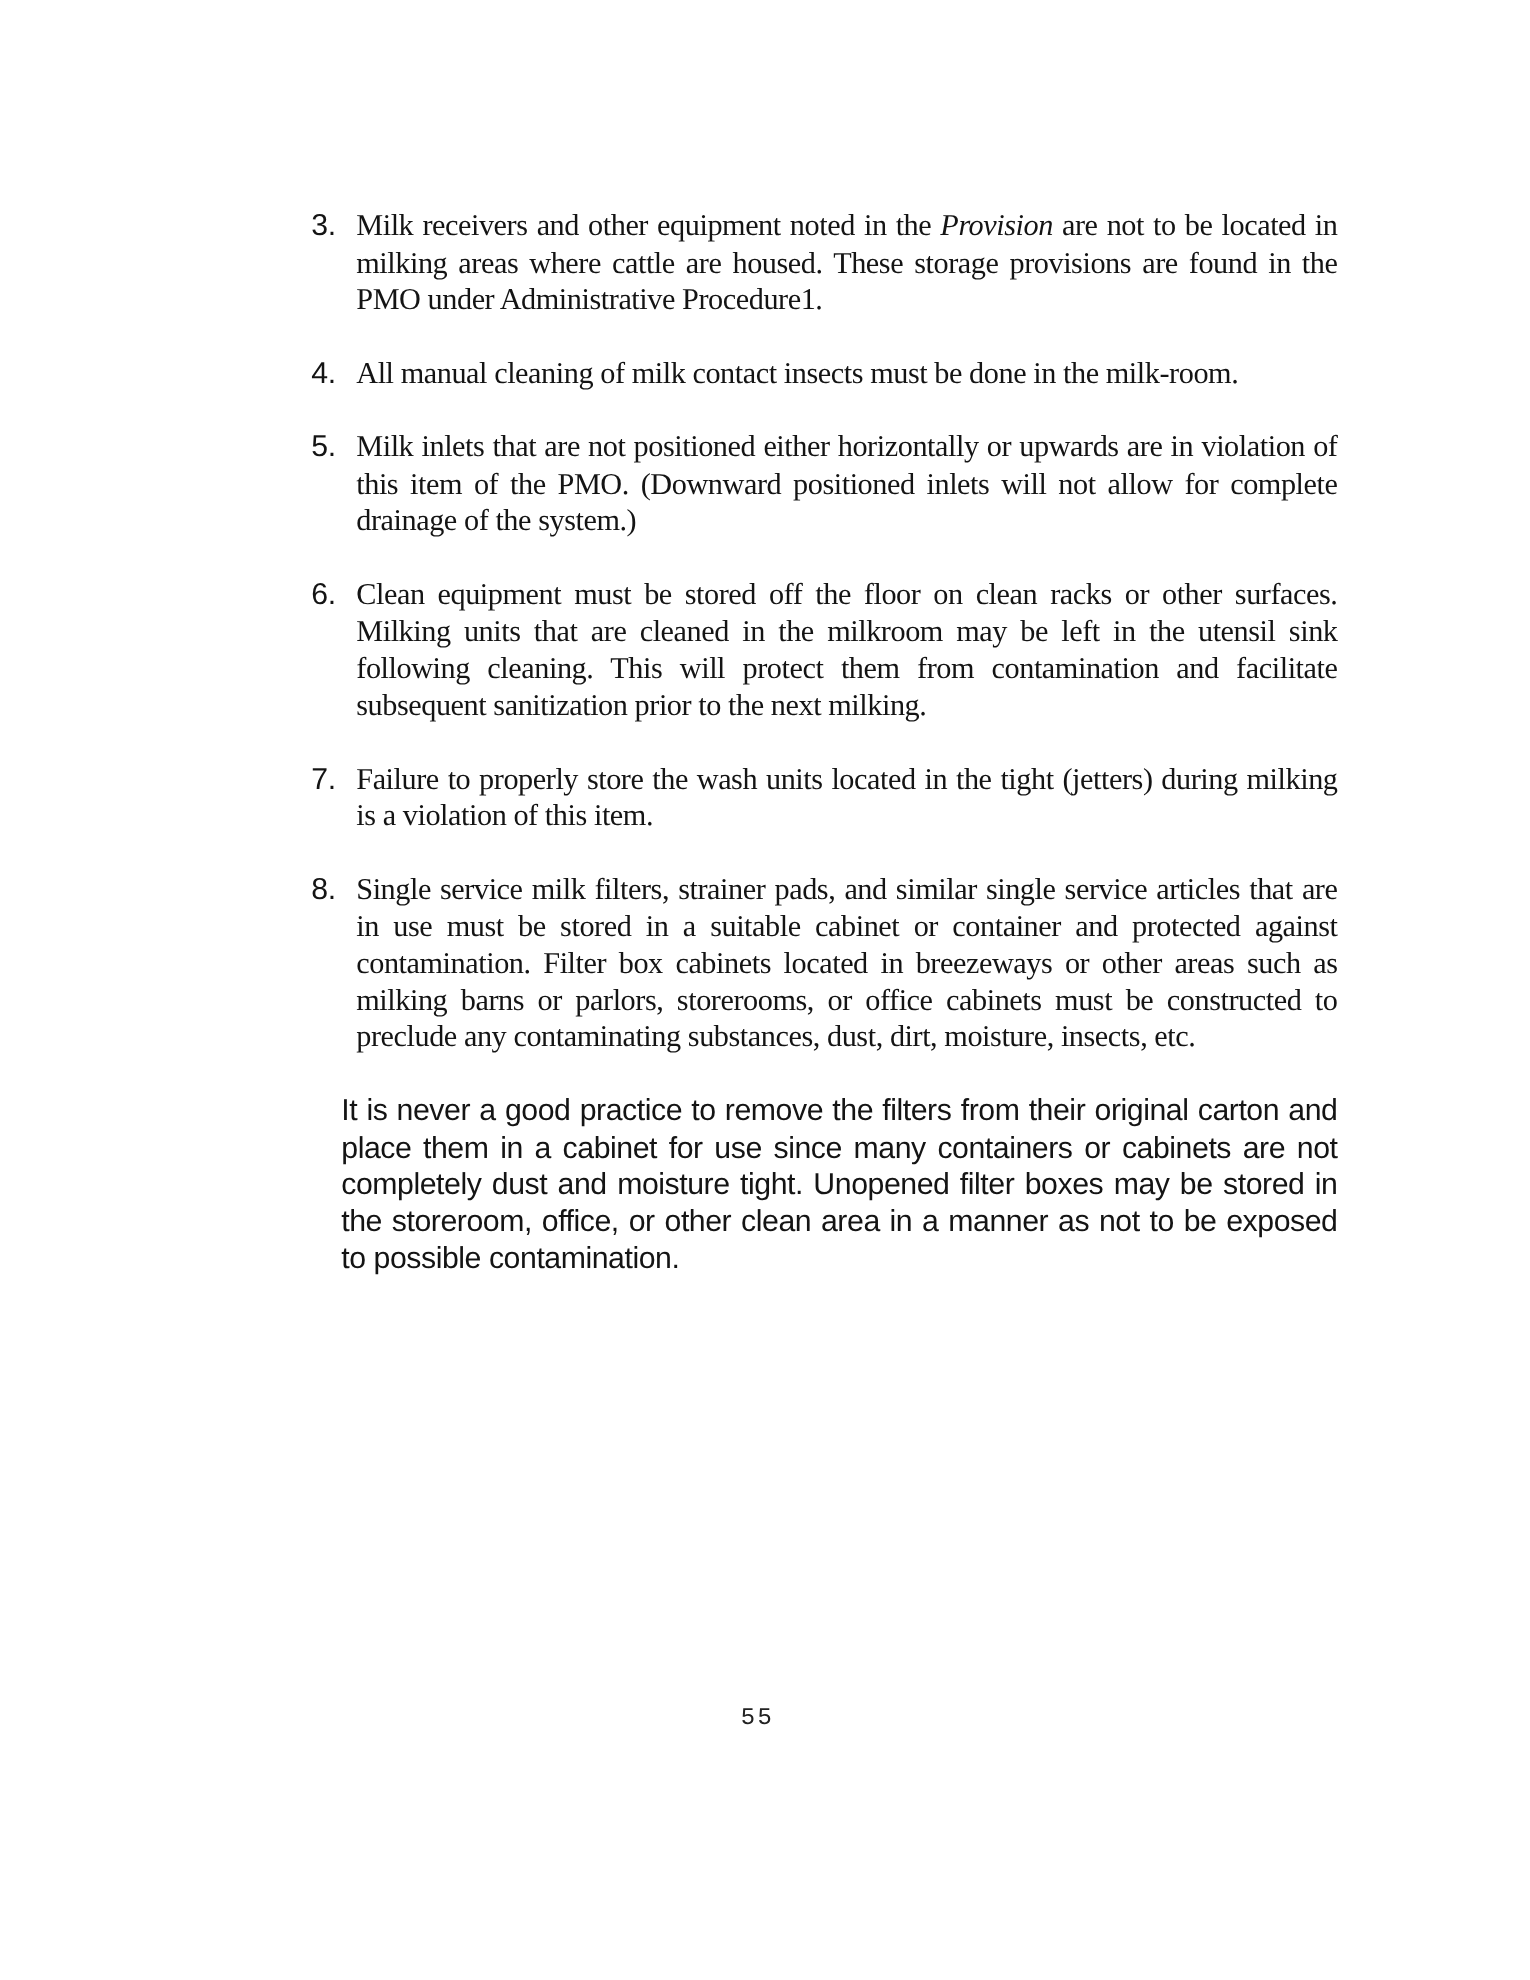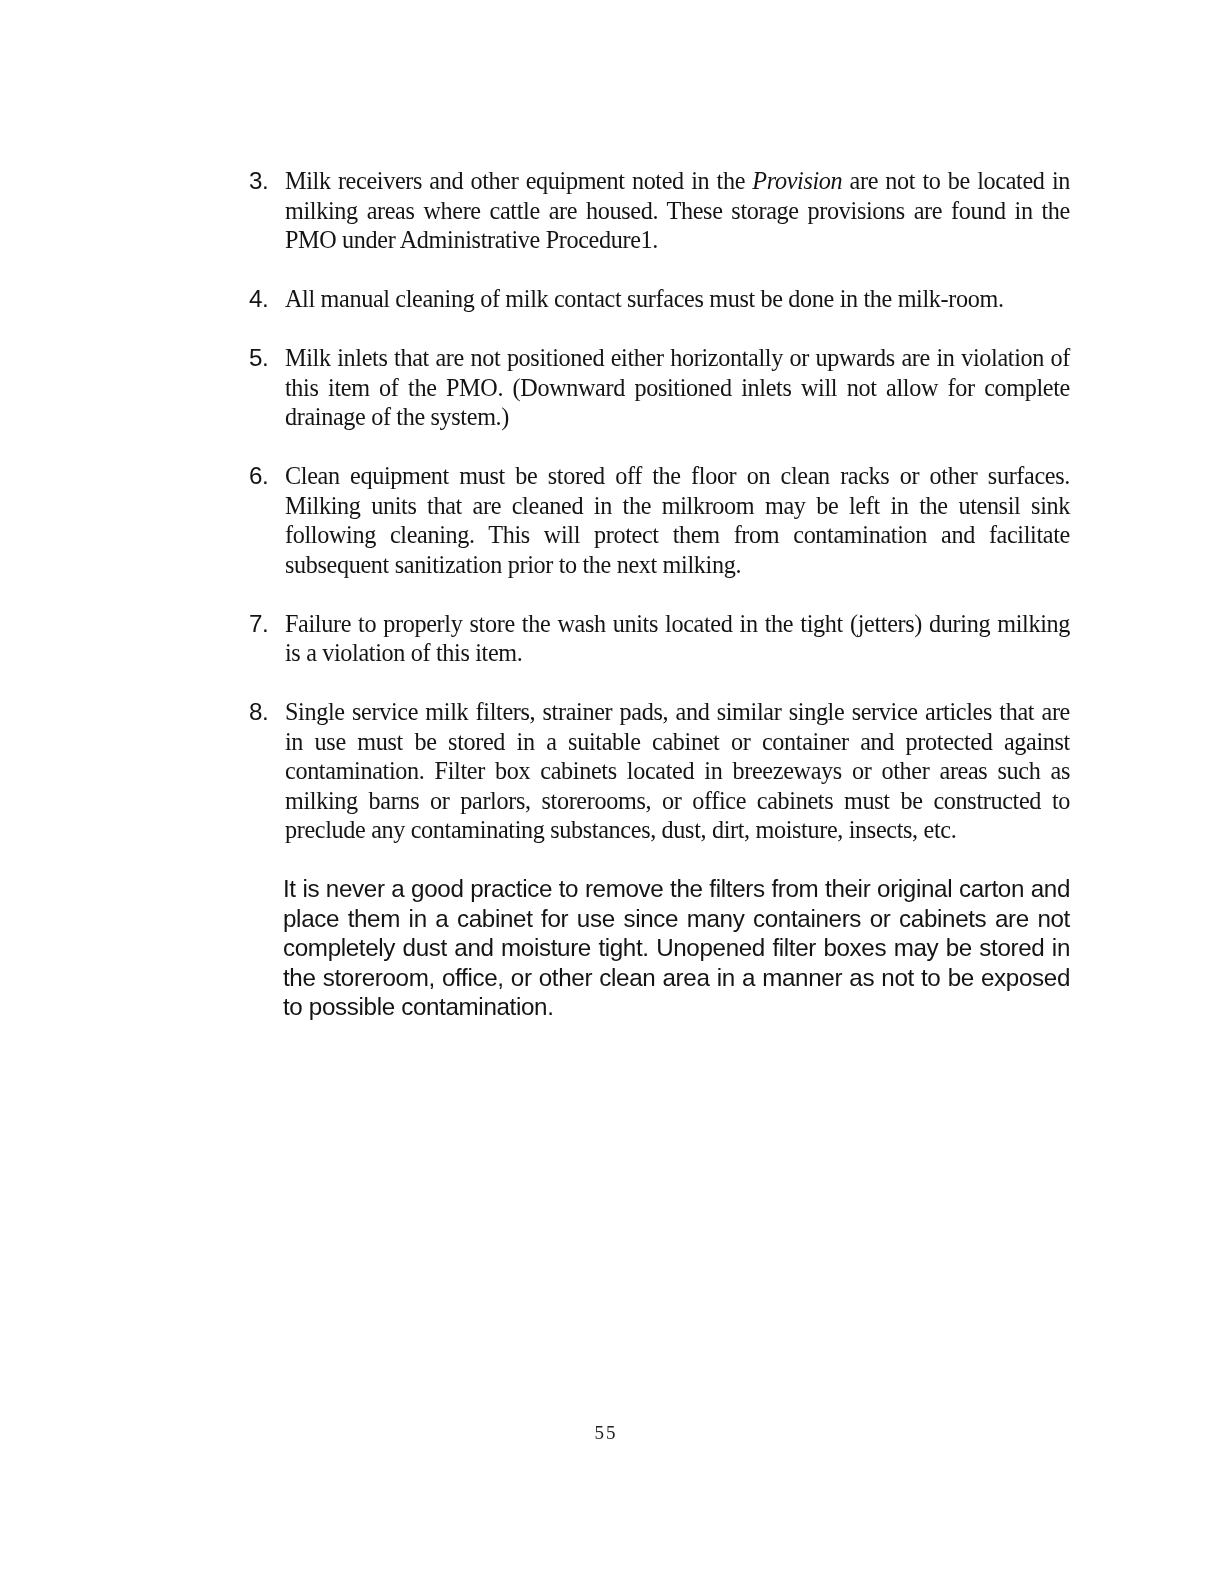--- a/index.html
+++ b/index.html
@@ -6,43 +6,43 @@
   body { width: 1224px; height: 1584px; position: relative; overflow: hidden; }
   .page { position: absolute; left: 0; top: 0; width: 1224px; height: 1584px; background: #fff; }
   .content {
     position: absolute; left: 249px; top: 166px; width: 821px;
     font-family: "Liberation Sans", sans-serif; font-size: 24.2px; line-height: 29.5px;
     color: #141414; letter-spacing: -0.35px;
   }
   .item { display: flex; margin-bottom: 29.5px; }
   .num { width: 36px; flex: 0 0 36px; }
   .body { flex: 1; text-align: justify; font-family: Liberation Serif, serif; }
-  .para { margin-left: 34px; text-align: justify; }
+  .para { margin-left: 24px; text-align: justify; }
   em { font-style: italic; }
   .page-number {
-    position: absolute; top: 1422px; left: 0; width: 1212px; text-align: center;
-    font-family: Liberation Serif, serif; font-size: 19px; letter-spacing: 2px; color: #222;
+    position: absolute; top: 1363px; left: 0; width: 1212px; text-align: center;
+    font-family: Liberation Mono, monospace; font-size: 19px; letter-spacing: 2px; color: #222;
   }
 </style>
 </head>
 <body>
 
 <div class="page">
   <div class="content">
 
     <div class="item">
       <div class="num">3.</div>
       <div class="body">
         <span>Milk receivers and other equipment noted in the </span><em>Provision</em><span> are not to be located in milking areas where cattle are housed.  These storage provisions are found in the PMO under Administrative Procedure1.</span>
       </div>
     </div>
 
     <div class="item">
       <div class="num">4.</div>
-      <div class="body">All manual cleaning of milk contact surfaces must be done in the milk-room.</div>
+      <div class="body">All manual cleaning of milk contact insects must be done in the milk-room.</div>
     </div>
 
     <div class="item">
       <div class="num">5.</div>
       <div class="body">Milk inlets that are not positioned either horizontally or upwards are in violation of this item of the PMO. (Downward positioned inlets will not allow for complete drainage of the system.)</div>
     </div>
 
     <div class="item">
       <div class="num">6.</div>
       <div class="body">Clean equipment must be stored off the floor on clean racks or other surfaces.  Milking units that are cleaned in the milkroom may be left in the utensil sink following cleaning. This will protect them from contamination and facilitate subsequent sanitization prior to the next milking.</div>

